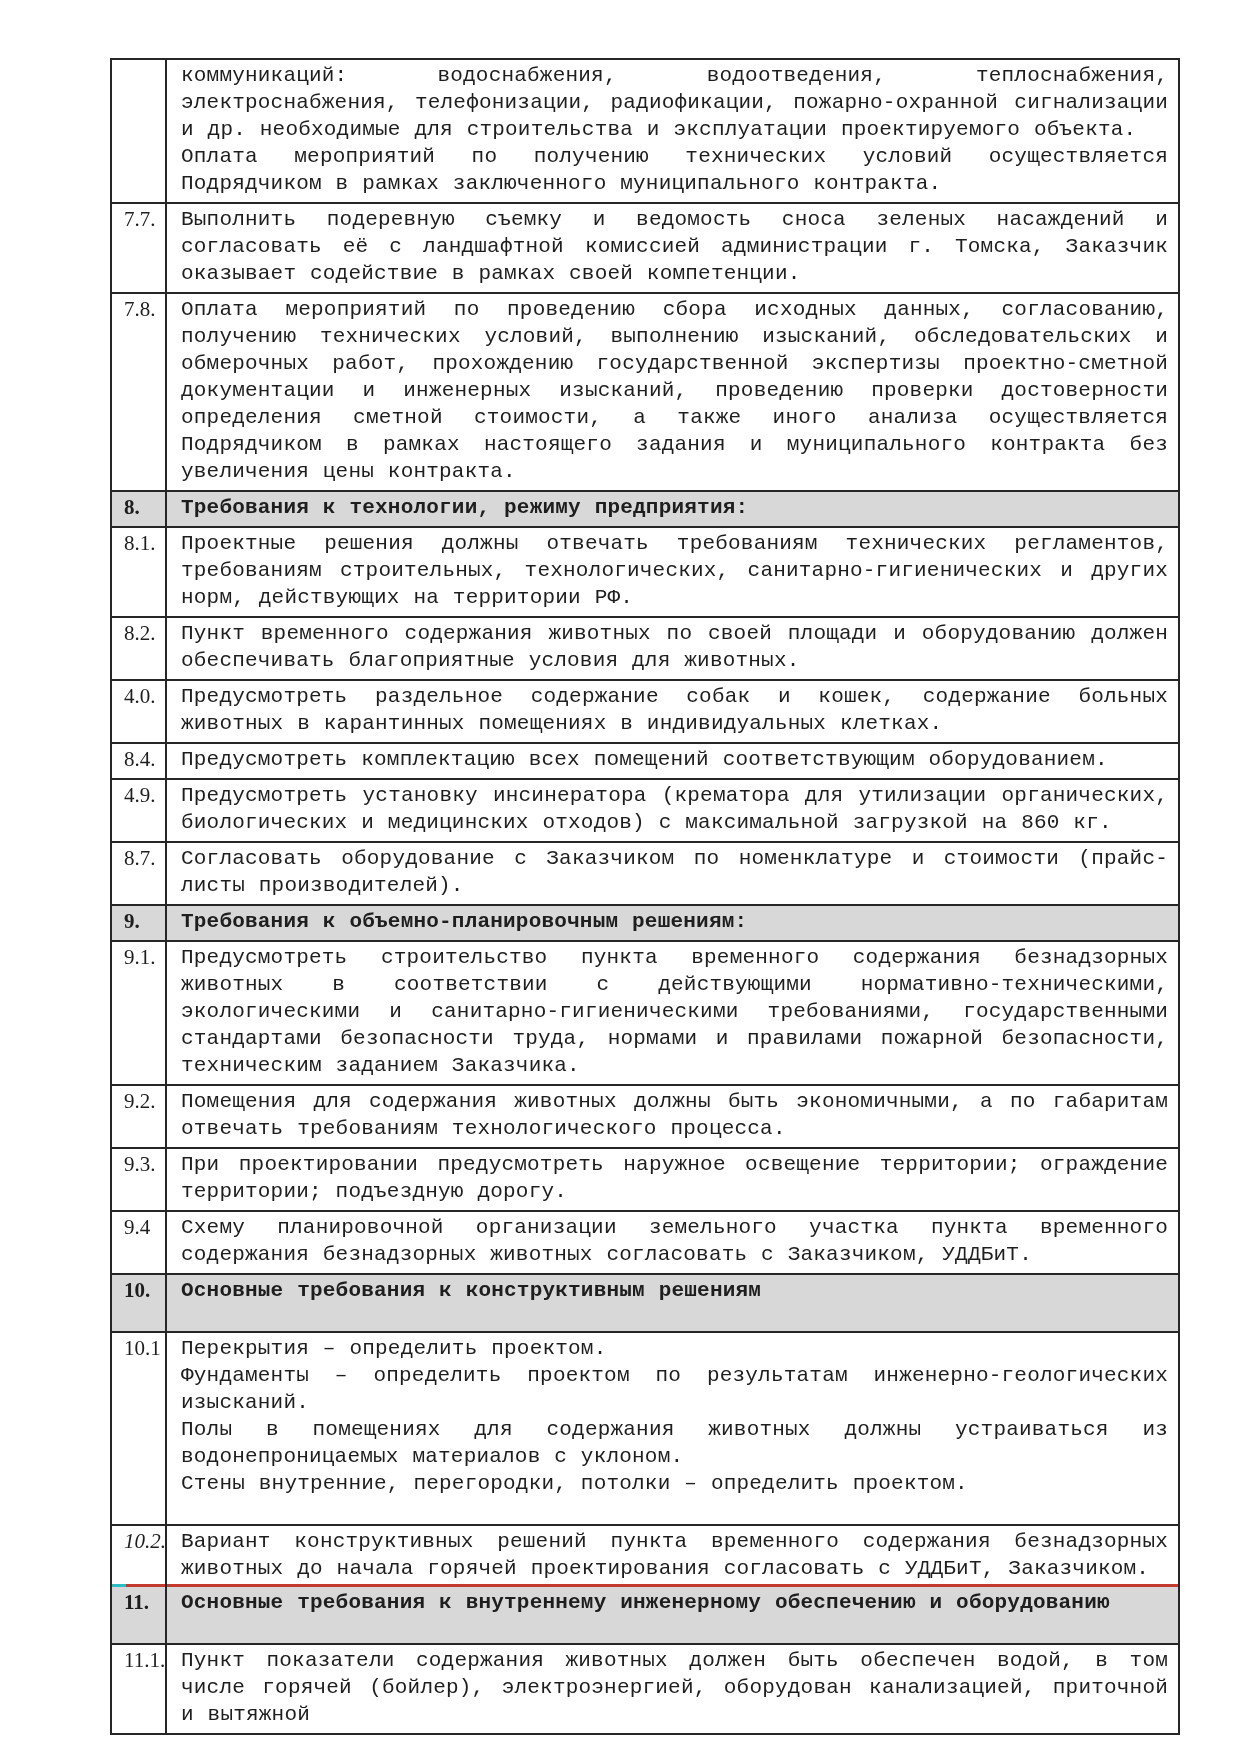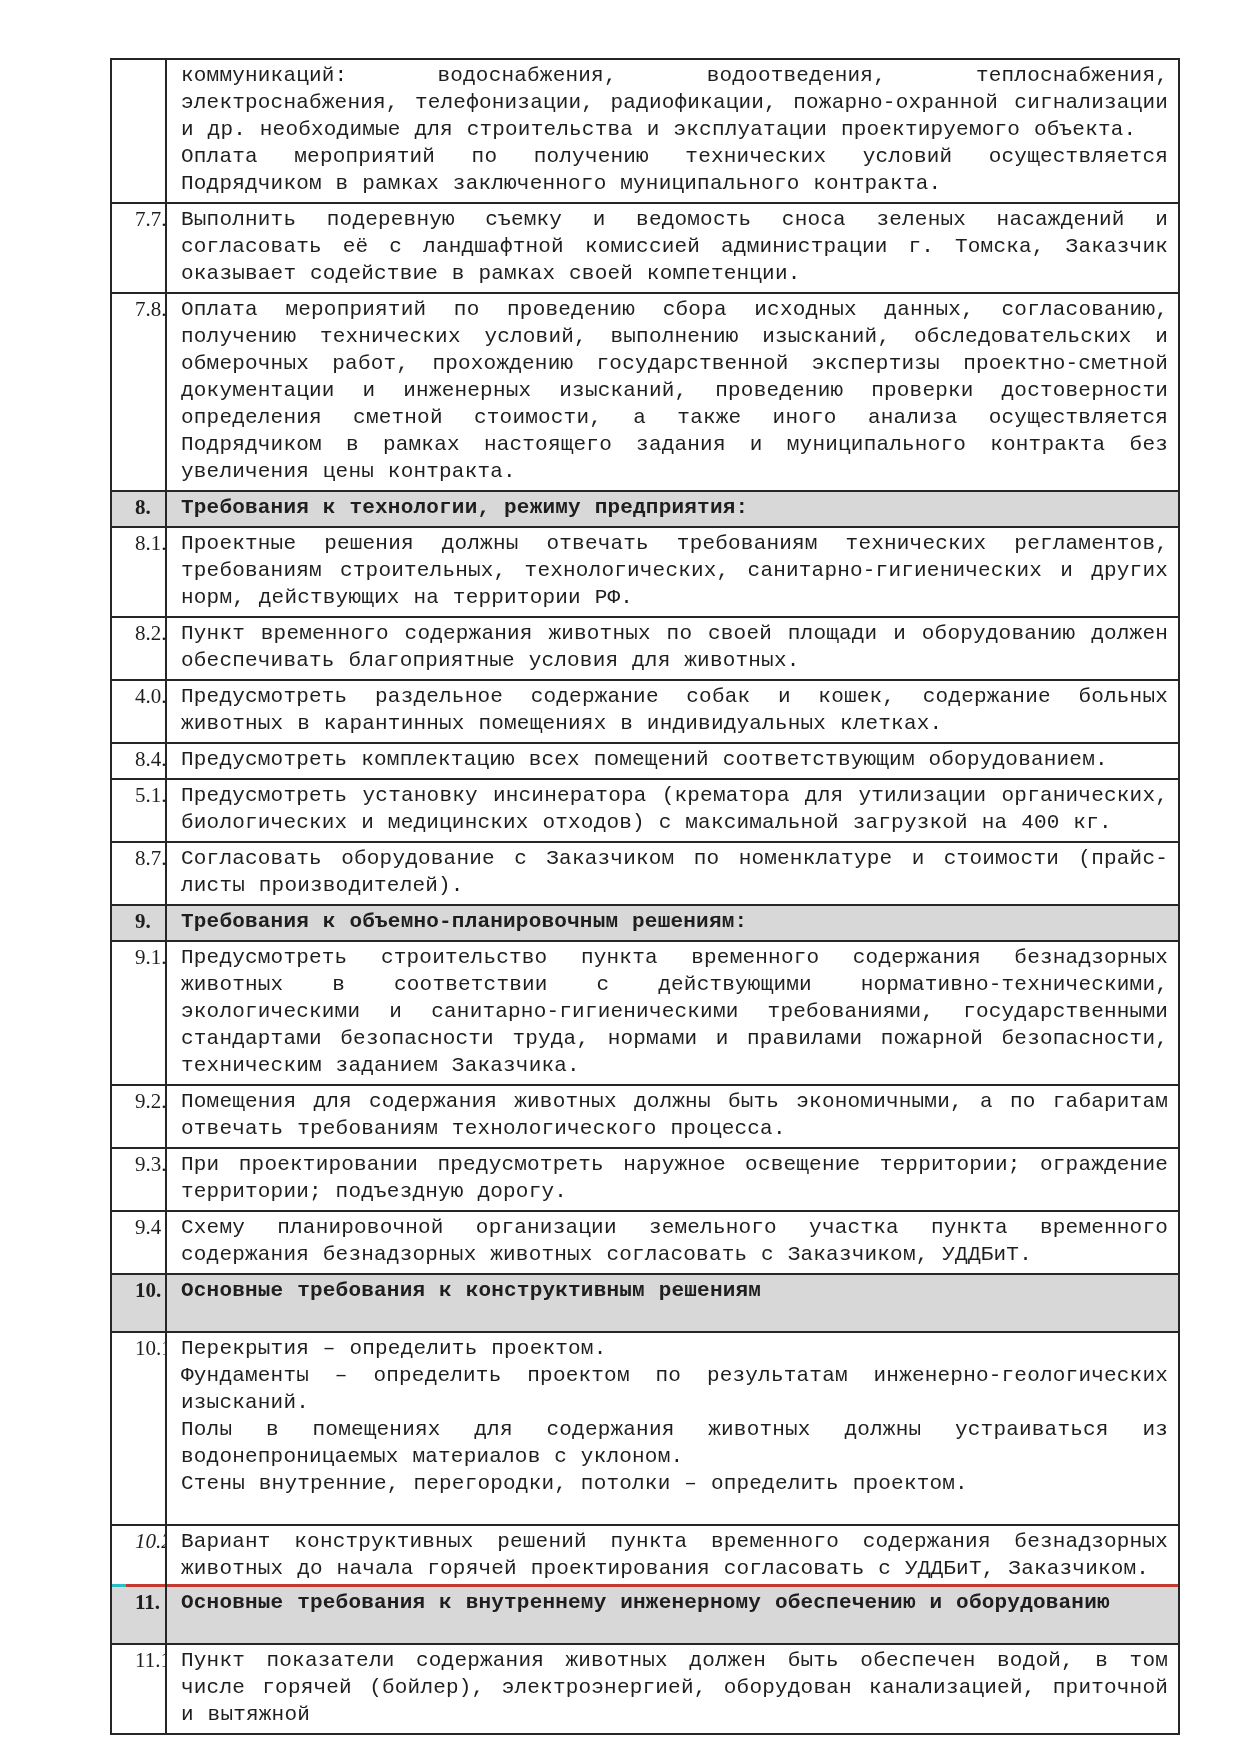--- a/index.html
+++ b/index.html
@@ -31,21 +31,21 @@
     table-layout:fixed;
     background:#fff;
   }
   td{
     border:2px solid var(--border-color);
     vertical-align:top;
     font-size:21px;
     line-height:27px;
   }
   td.num-cell{
-    padding:2px 3px 4px 23px;
+    padding:2px 3px 4px 12px;
     overflow:hidden;
     white-space:nowrap;
   }
   td.content-cell{
     padding:2px 10px 5px 14px;
   }
   td.content-cell p{
     margin:0;
     text-align:justify;
     text-align-last:left;
@@ -131,23 +131,23 @@
             <p>Предусмотреть раздельное содержание собак и кошек, содержание больных животных в карантинных помещениях в индивидуальных клетках.</p>
           </td>
         </tr>
         <tr>
           <td class="num-cell">8.4.</td>
           <td class="content-cell">
             <p>Предусмотреть комплектацию всех помещений соответствующим оборудованием.</p>
           </td>
         </tr>
         <tr>
-          <td class="num-cell">5.1.</td>
-          <td class="content-cell">
-            <p>Предусмотреть установку инсинератора (крематора для утилизации органических, биологических и медицинских отходов) с максимальной загрузкой на 400 кг.</p>
+          <td class="num-cell">4.9.</td>
+          <td class="content-cell">
+            <p>Предусмотреть установку инсинератора (крематора для утилизации органических, биологических и медицинских отходов) с максимальной загрузкой на 860 кг.</p>
           </td>
         </tr>
         <tr>
           <td class="num-cell">8.7.</td>
           <td class="content-cell">
             <p>Согласовать оборудование с Заказчиком по номенклатуре и стоимости (прайс-листы производителей).</p>
           </td>
         </tr>
         <tr class="header-row">
           <td class="num-cell">9.</td>

